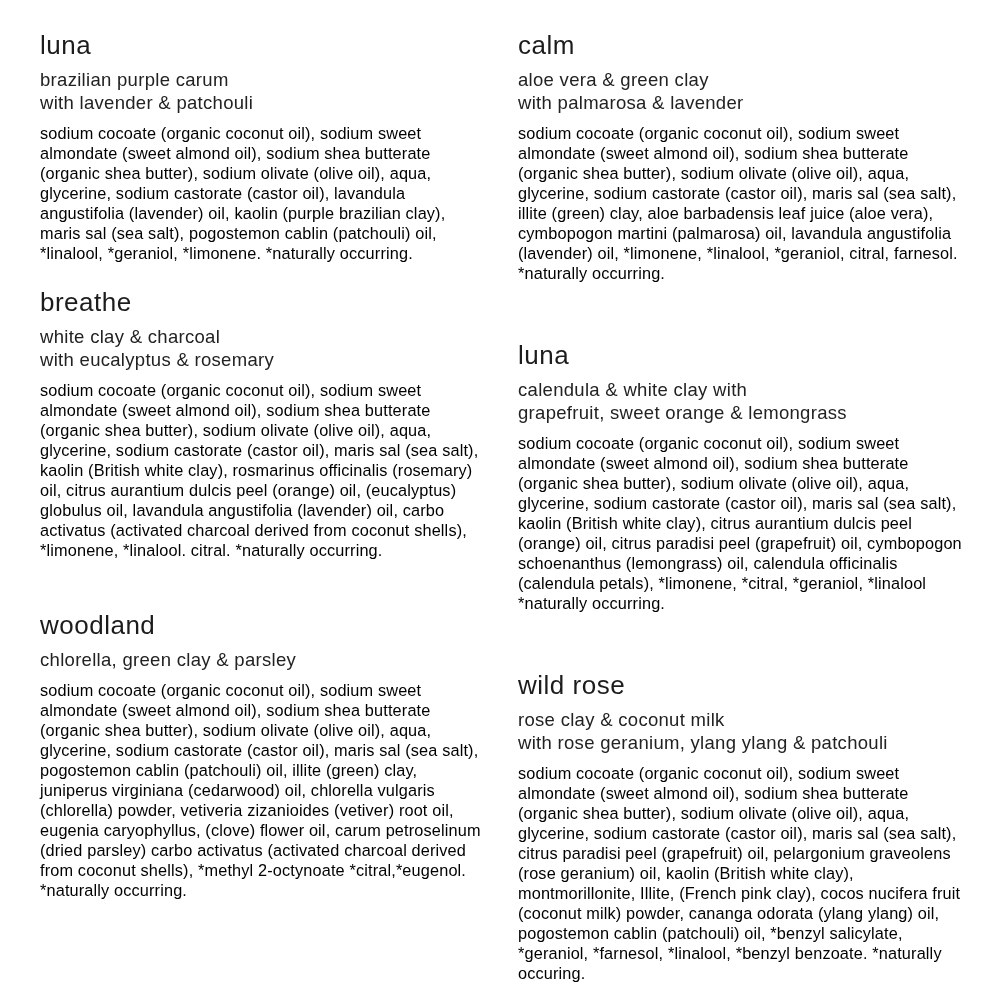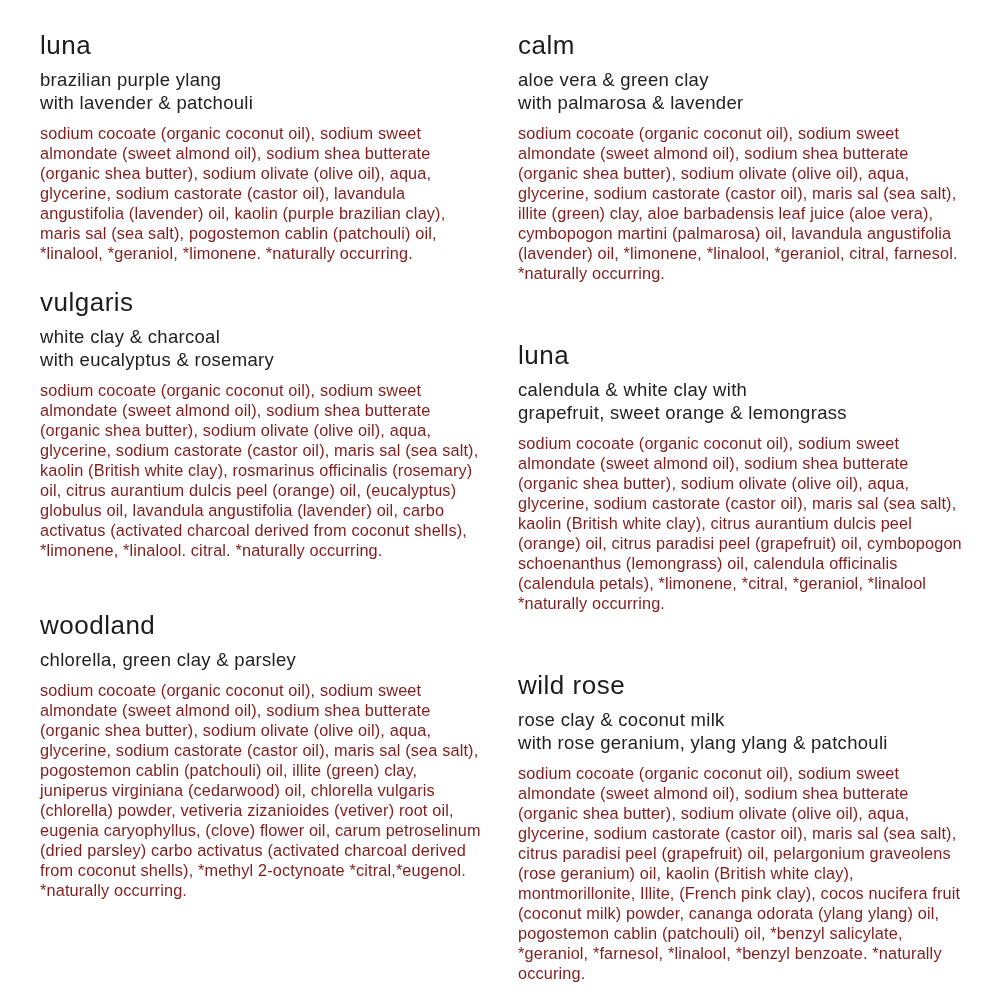--- a/index.html
+++ b/index.html
@@ -34,45 +34,45 @@
     line-height: 23px;
     letter-spacing: 0.3px;
     color: #222222;
     margin-bottom: 9px;
   }
   .product-ingredients {
     font-size: 16.3px;
     font-weight: 300;
     line-height: 20px;
     letter-spacing: 0.15px;
-    color: #7f1d1d;
+    color: #000000;
   }
   
   .gap-sm { margin-bottom: 24px; }
   .gap-lg { margin-bottom: 50px; }
   .gap-xl { margin-bottom: 57px; }
 </style>
 </head>
 <body>
 
 <div class="page">
 
   <div class="column">
 
     <section class="product gap-sm">
       <h2 class="product-name">luna</h2>
       <div class="product-tagline">
-        <div>brazilian purple ylang</div>
+        <div>brazilian purple carum</div>
         <div>with lavender &amp; patchouli</div>
       </div>
       <p class="product-ingredients">sodium cocoate (organic coconut oil), sodium sweet almondate (sweet almond oil), sodium shea butterate (organic shea butter), sodium olivate (olive oil), aqua, glycerine, sodium castorate (castor oil), lavandula angustifolia (lavender) oil, kaolin (purple brazilian clay), maris sal (sea salt), pogostemon cablin (patchouli) oil, *linalool, *geraniol, *limonene. *naturally occurring.</p>
     </section>
 
     <section class="product gap-lg">
-      <h2 class="product-name">vulgaris</h2>
+      <h2 class="product-name">breathe</h2>
       <div class="product-tagline">
         <div>white clay &amp; charcoal</div>
         <div>with eucalyptus &amp; rosemary</div>
       </div>
       <p class="product-ingredients">sodium cocoate (organic coconut oil), sodium sweet almondate (sweet almond oil), sodium shea butterate (organic shea butter), sodium olivate (olive oil), aqua, glycerine, sodium castorate (castor oil), maris sal (sea salt), kaolin (British white clay), rosmarinus officinalis (rosemary) oil, citrus aurantium dulcis peel (orange) oil, (eucalyptus) globulus oil, lavandula angustifolia (lavender) oil, carbo activatus (activated charcoal derived from coconut shells), *limonene, *linalool. citral. *naturally occurring.</p>
     </section>
 
     <section class="product">
       <h2 class="product-name">woodland</h2>
       <div class="product-tagline">

